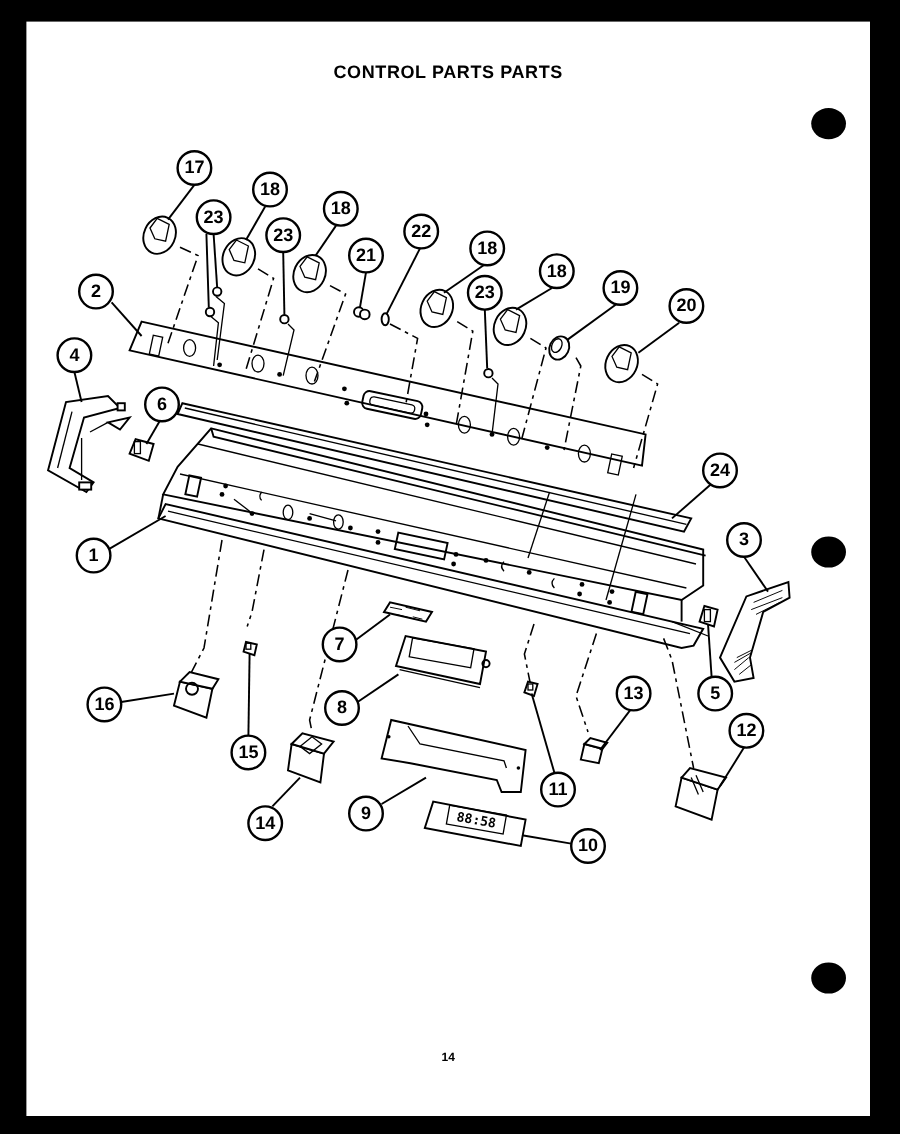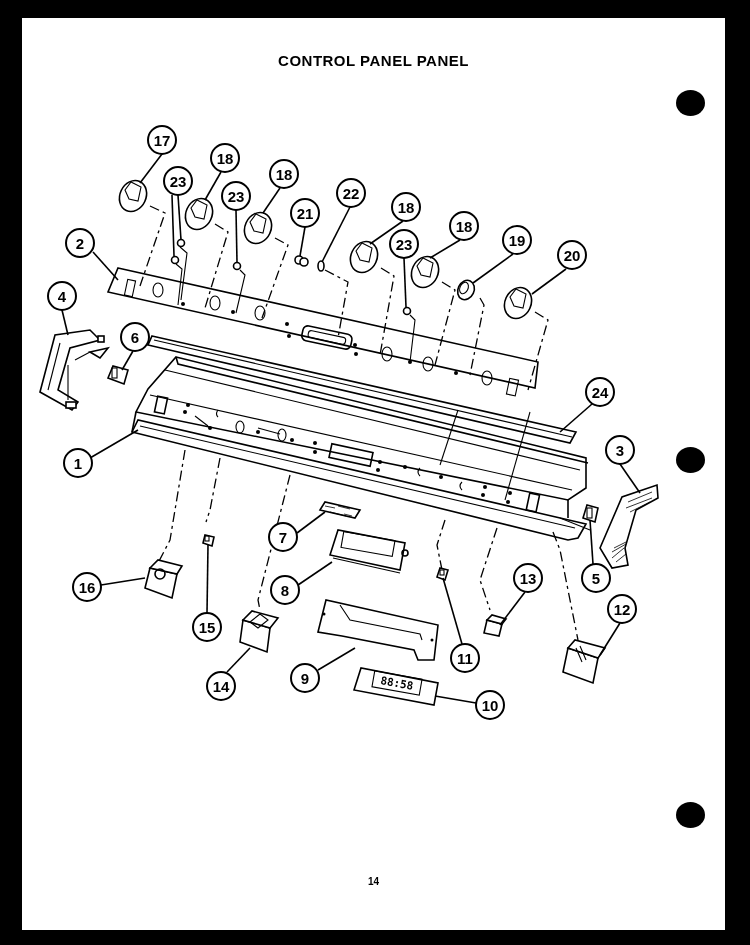--- a/index.html
+++ b/index.html
@@ -59,21 +59,21 @@
   svg .dash { stroke: #000; stroke-width: 1.3; fill: none; stroke-dasharray: 10 4 3 4; }
   svg .part { stroke: #000; stroke-width: 1.6; fill: #fff; }
   svg .hatch { stroke: #000; stroke-width: 0.8; fill: none; }
   svg .bubble { stroke: #000; stroke-width: 2; fill: #fff; }
   svg .dot { fill: #000; }
 </style>
 </head>
 <body>
 
 <div class="page">
-  <div class="title">CONTROL PANEL PANEL</div>
+  <div class="title">CONTROL PARTS PARTS</div>
   <div class="page-num">14</div>
 </div>
 
 <div class="punch" style="left:676px;top:90px;"></div>
 <div class="punch" style="left:676px;top:447px;"></div>
 <div class="punch" style="left:676px;top:802px;"></div>
 
 <svg class="diagram" viewBox="0 0 750 945">
 
   <g>

